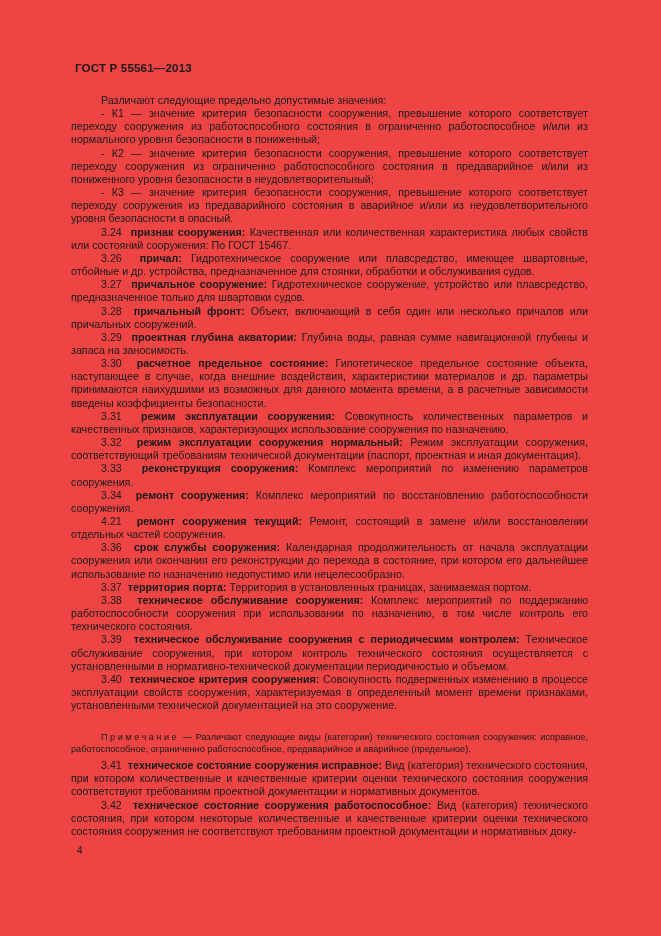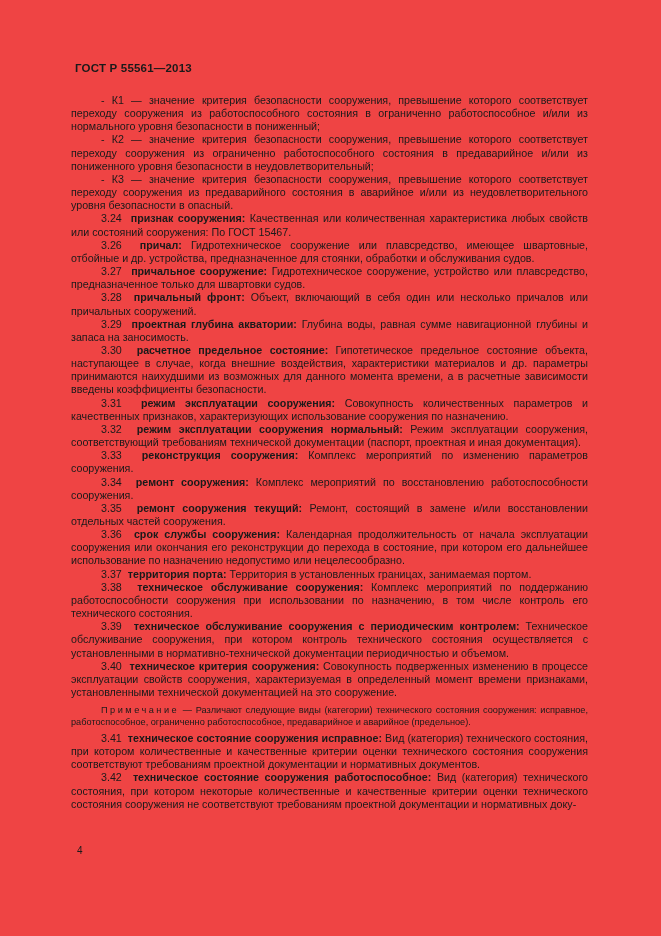--- a/index.html
+++ b/index.html
@@ -33,21 +33,21 @@
     line-height: 13.15px;
     text-align: justify;
   }
   .doc-body p {
     margin: 0;
     text-indent: 30px;
   }
   .doc-body p.note {
     font-size: 9.2px;
     line-height: 11.4px;
-    margin: 6px 0 4px 0;
+    margin: 20px 0 4px 0;
   }
   .note-label {
     letter-spacing: 2.5px;
   }
   .para-num {
     font-weight: normal;
   }
   .para-term {
     font-weight: bold;
   }
@@ -58,34 +58,35 @@
     font-size: 10px;
   }
 </style>
 </head>
 <body>
 
 <div class="page">
   <div class="doc-header">ГОСТ Р 55561—2013</div>
 
   <div class="doc-body" id="doc-body">
+      <p><span>Различают следующие предельно допустимые значения:</span></p>
       <p><span>- К1 — значение критерия безопасности сооружения, превышение которого соответствует переходу сооружения из работоспособного состояния в ограниченно работоспособное и/или из нормального уровня безопасности в пониженный;</span></p>
       <p><span>- К2 — значение критерия безопасности сооружения, превышение которого соответствует переходу сооружения из ограниченно работоспособного состояния в предаварийное и/или из пониженного уровня безопасности в неудовлетворительный;</span></p>
       <p><span>- К3 — значение критерия безопасности сооружения, превышение которого соответствует переходу сооружения из предаварийного состояния в аварийное и/или из неудовлетворительного уровня безопасности в опасный.</span></p>
       <p><span class="para-num">3.24</span>&nbsp; <span class="para-term">признак сооружения:</span><span> Качественная или количественная характеристика любых свойств или состояний сооружения: По ГОСТ 15467.</span></p>
       <p><span class="para-num">3.26</span>&nbsp; <span class="para-term">причал:</span><span> Гидротехническое сооружение или плавсредство, имеющее швартовные, отбойные и др. устройства, предназначенное для стоянки, обработки и обслуживания судов.</span></p>
       <p><span class="para-num">3.27</span>&nbsp; <span class="para-term">причальное сооружение:</span><span> Гидротехническое сооружение, устройство или плавсредство, предназначенное только для швартовки судов.</span></p>
       <p><span class="para-num">3.28</span>&nbsp; <span class="para-term">причальный фронт:</span><span> Объект, включающий в себя один или несколько причалов или причальных сооружений.</span></p>
       <p><span class="para-num">3.29</span>&nbsp; <span class="para-term">проектная глубина акватории:</span><span> Глубина воды, равная сумме навигационной глубины и запаса на заносимость.</span></p>
       <p><span class="para-num">3.30</span>&nbsp; <span class="para-term">расчетное предельное состояние:</span><span> Гипотетическое предельное состояние объекта, наступающее в случае, когда внешние воздействия, характеристики материалов и др. параметры принимаются наихудшими из возможных для данного момента времени, а в расчетные зависимости введены коэффициенты безопасности.</span></p>
       <p><span class="para-num">3.31</span>&nbsp; <span class="para-term">режим эксплуатации сооружения:</span><span> Совокупность количественных параметров и качественных признаков, характеризующих использование сооружения по назначению.</span></p>
       <p><span class="para-num">3.32</span>&nbsp; <span class="para-term">режим эксплуатации сооружения нормальный:</span><span> Режим эксплуатации сооружения, соответствующий требованиям технической документации (паспорт, проектная и иная документация).</span></p>
       <p><span class="para-num">3.33</span>&nbsp; <span class="para-term">реконструкция сооружения:</span><span> Комплекс мероприятий по изменению параметров сооружения.</span></p>
       <p><span class="para-num">3.34</span>&nbsp; <span class="para-term">ремонт сооружения:</span><span> Комплекс мероприятий по восстановлению работоспособности сооружения.</span></p>
-      <p><span class="para-num">3.35</span>&nbsp; <span class="para-term">ремонт сооружения текущий:</span><span> Ремонт, состоящий в замене и/или восстановлении отдельных частей сооружения.</span></p>
+      <p><span class="para-num">4.21</span>&nbsp; <span class="para-term">ремонт сооружения текущий:</span><span> Ремонт, состоящий в замене и/или восстановлении отдельных частей сооружения.</span></p>
       <p><span class="para-num">3.36</span>&nbsp; <span class="para-term">срок службы сооружения:</span><span> Календарная продолжительность от начала эксплуатации сооружения или окончания его реконструкции до перехода в состояние, при котором его дальнейшее использование по назначению недопустимо или нецелесообразно.</span></p>
       <p><span class="para-num">3.37</span>&nbsp; <span class="para-term">территория порта:</span><span> Территория в установленных границах, занимаемая портом.</span></p>
       <p><span class="para-num">3.38</span>&nbsp; <span class="para-term">техническое обслуживание сооружения:</span><span> Комплекс мероприятий по поддержанию работоспособности сооружения при использовании по назначению, в том числе контроль его технического состояния.</span></p>
       <p><span class="para-num">3.39</span>&nbsp; <span class="para-term">техническое обслуживание сооружения с периодическим контролем:</span><span> Техническое обслуживание сооружения, при котором контроль технического состояния осуществляется с установленными в нормативно-технической документации периодичностью и объемом.</span></p>
       <p><span class="para-num">3.40</span>&nbsp; <span class="para-term">техническое критерия сооружения:</span><span> Совокупность подверженных изменению в процессе эксплуатации свойств сооружения, характеризуемая в определенный момент времени признаками, установленными технической документацией на это сооружение.</span></p>
       <p class="note"><span class="note-label">Примечание</span><span> — Различают следующие виды (категории) технического состояния сооружения: исправное, работоспособное, ограниченно работоспособное, предаварийное и аварийное (предельное).</span></p>
       <p><span class="para-num">3.41</span>&nbsp; <span class="para-term">техническое состояние сооружения исправное:</span><span> Вид (категория) технического состояния, при котором количественные и качественные критерии оценки технического состояния сооружения соответствуют требованиям проектной документации и нормативных документов.</span></p>
       <p><span class="para-num">3.42</span>&nbsp; <span class="para-term">техническое состояние сооружения работоспособное:</span><span> Вид (категория) технического состояния, при котором некоторые количественные и качественные критерии оценки технического состояния сооружения не соответствуют требованиям проектной документации и нормативных доку-</span></p>
     </div>
 

